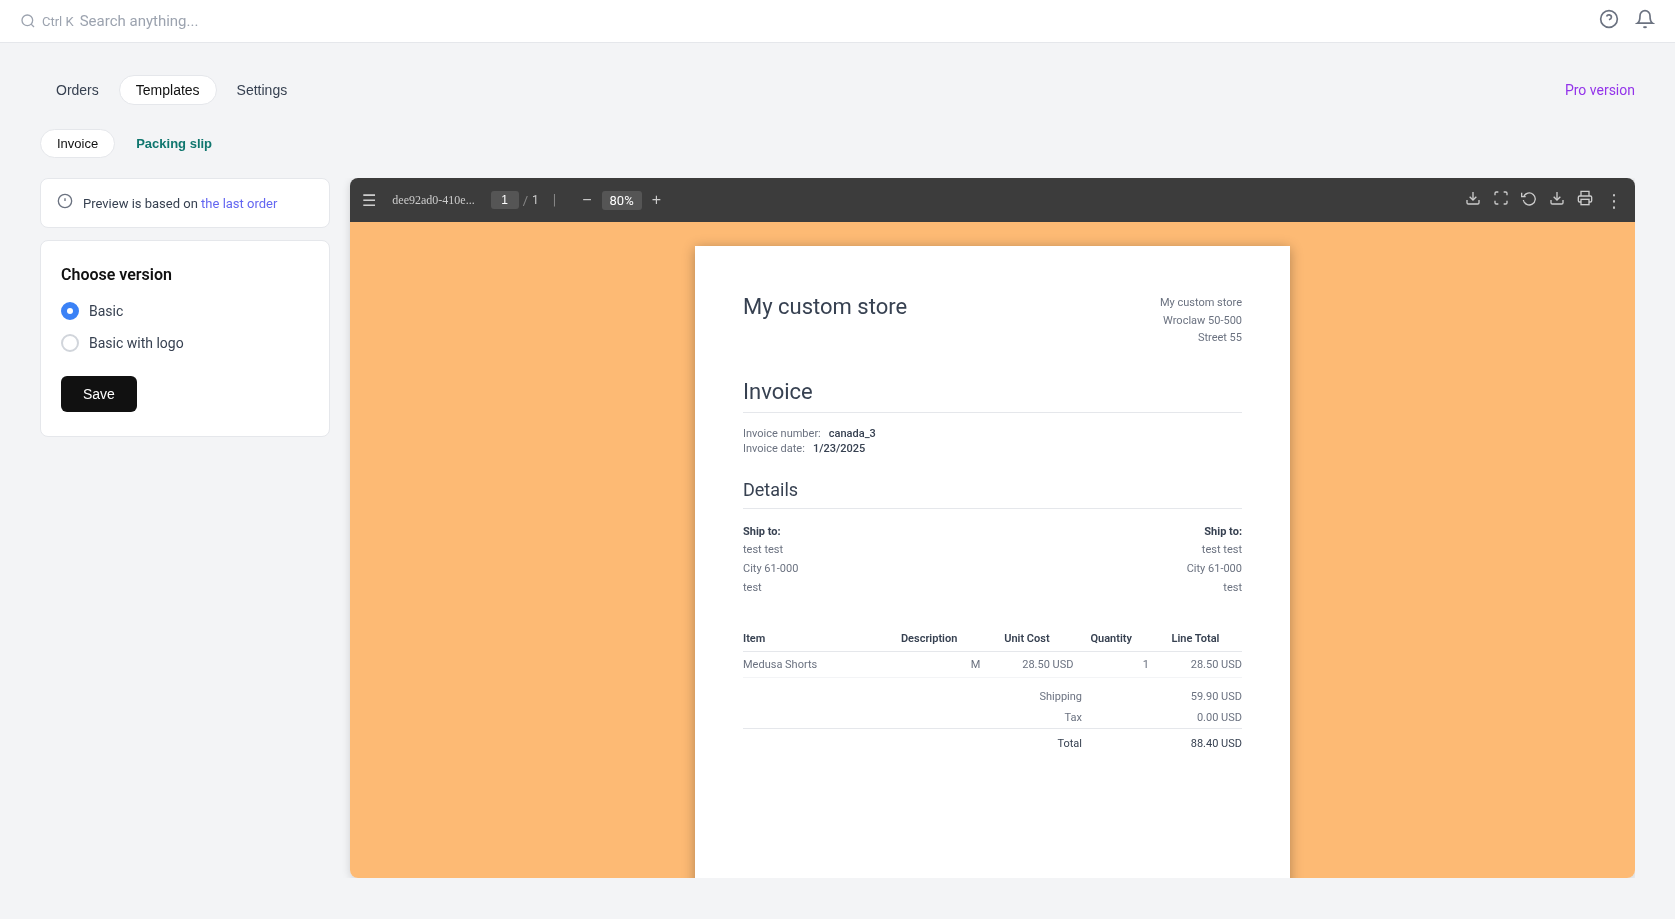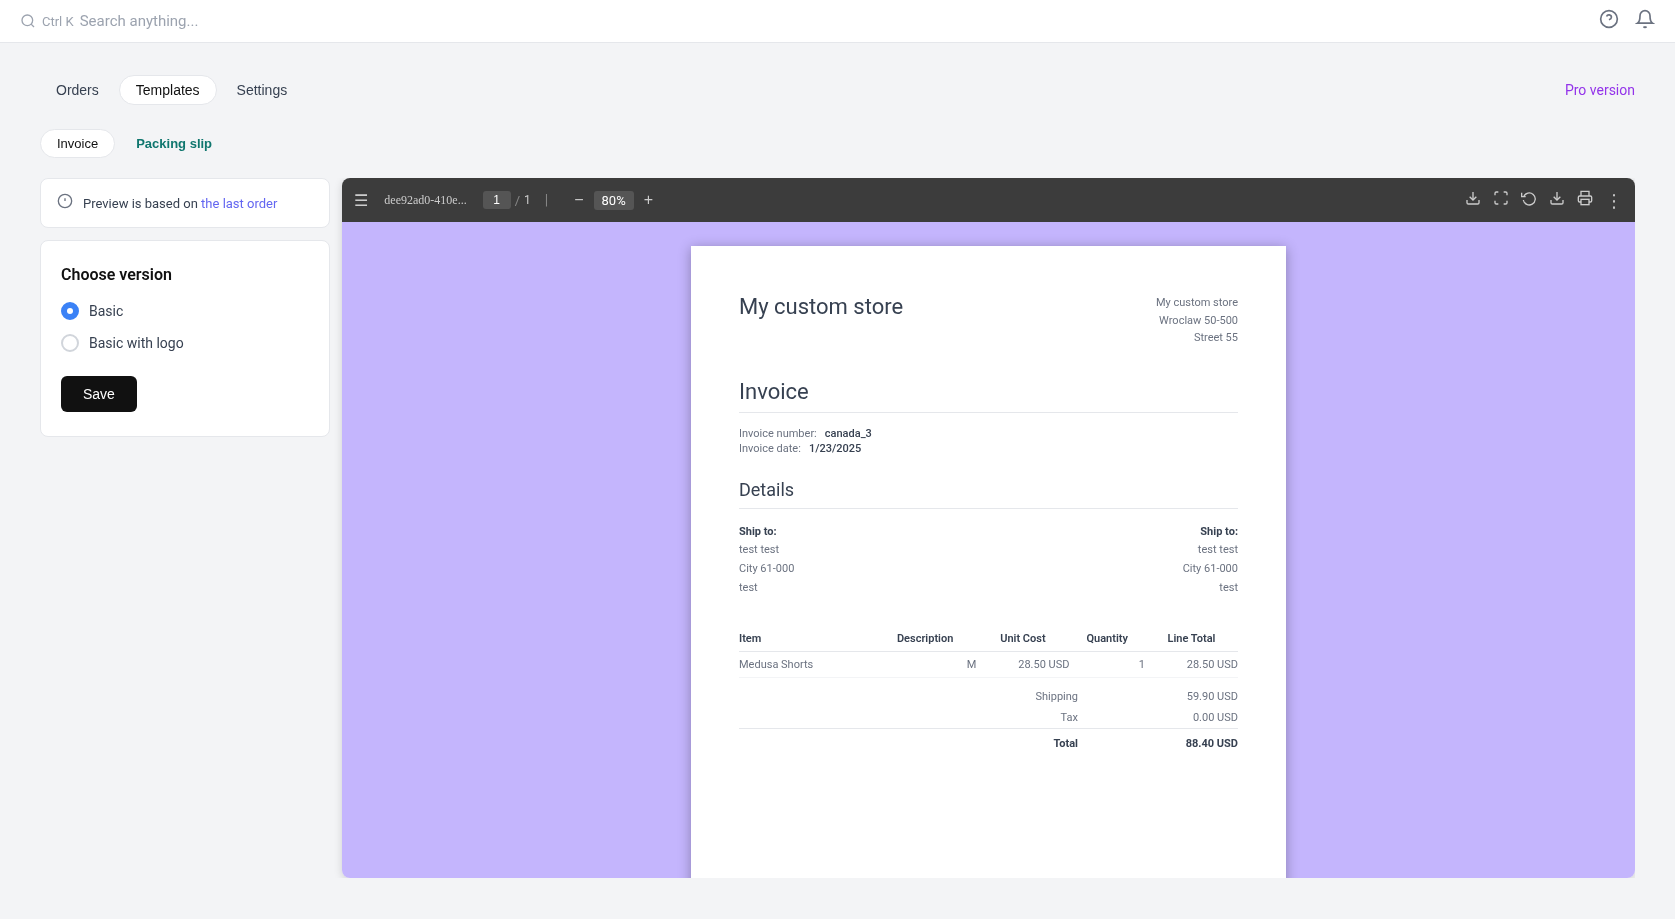--- a/index.html
+++ b/index.html
@@ -93,21 +93,21 @@
     }
     .sub-tab.active {
       background: #fff;
       border: 1px solid #e5e7eb;
       font-weight: 500;
       color: #111;
     }
     
     .content-row {
       display: flex;
-      gap: 12px;
+      gap: 20px;
       flex: 1;
       overflow: hidden;
     }
     
     .left-panel {
       width: 290px;
       flex-shrink: 0;
       display: flex;
       flex-direction: column;
       gap: 12px;
@@ -251,21 +251,21 @@
       font-size: 13px;
     }
     .pdf-toolbar-right {
       margin-left: auto;
       display: flex;
       align-items: center;
       gap: 12px;
     }
     
     .pdf-content {
-      background: #c4b5fd;
+      background: #fdba74;
       flex: 1;
       overflow-y: auto;
       display: flex;
       justify-content: center;
       padding: 24px;
     }
     .pdf-page {
       background: #fff;
       width: 595px;
       min-height: 700px;
@@ -373,21 +373,21 @@
     }
     .total-row {
       display: flex;
       justify-content: flex-end;
       gap: 80px;
       font-size: 11px;
       padding: 4px 0;
       color: #6b7280;
     }
     .total-row.grand {
-      font-weight: 700;
+      font-weight: 400;
       color: #374151;
       border-top: 1px solid #e5e7eb;
       padding-top: 8px;
     }
     .total-label { text-align: right; min-width: 80px; }
     .total-val { min-width: 80px; text-align: right; }
   </style>
 </head>
 <body>
 

